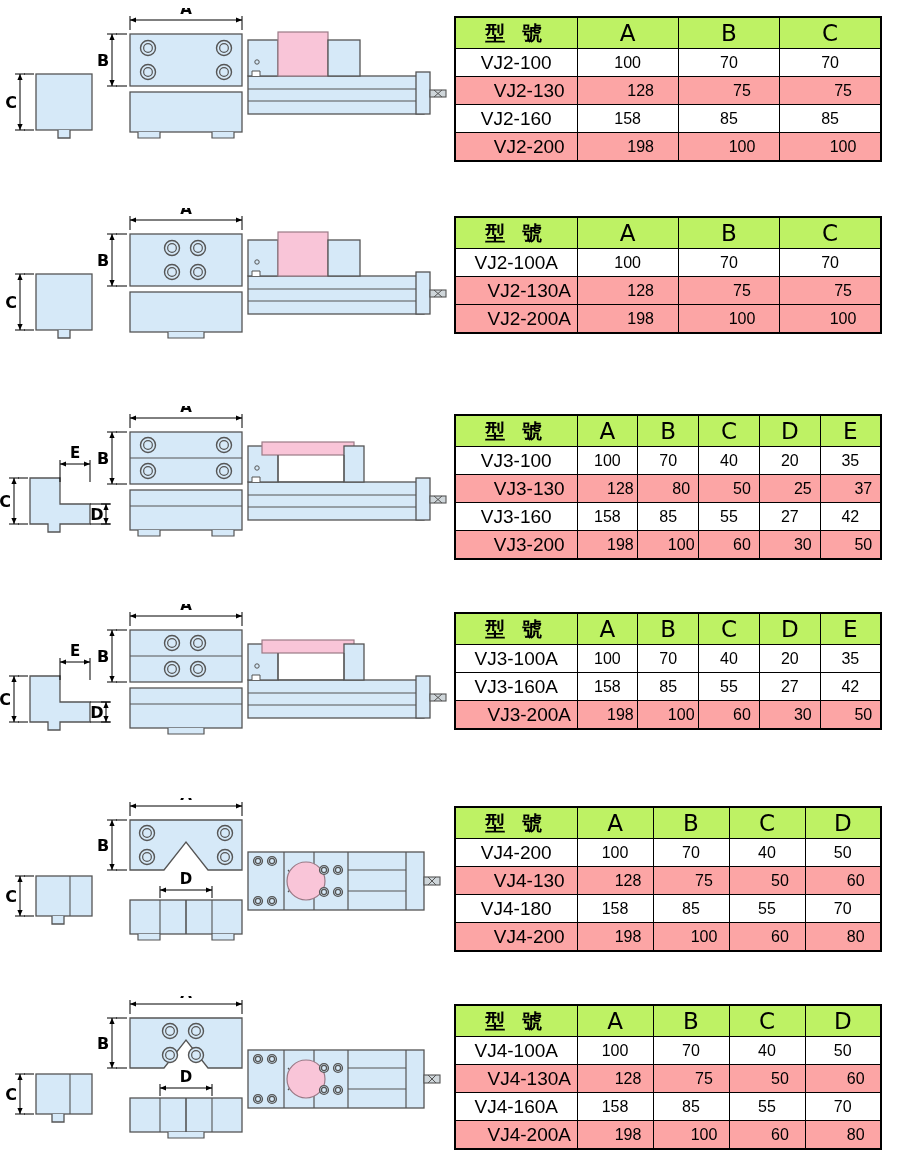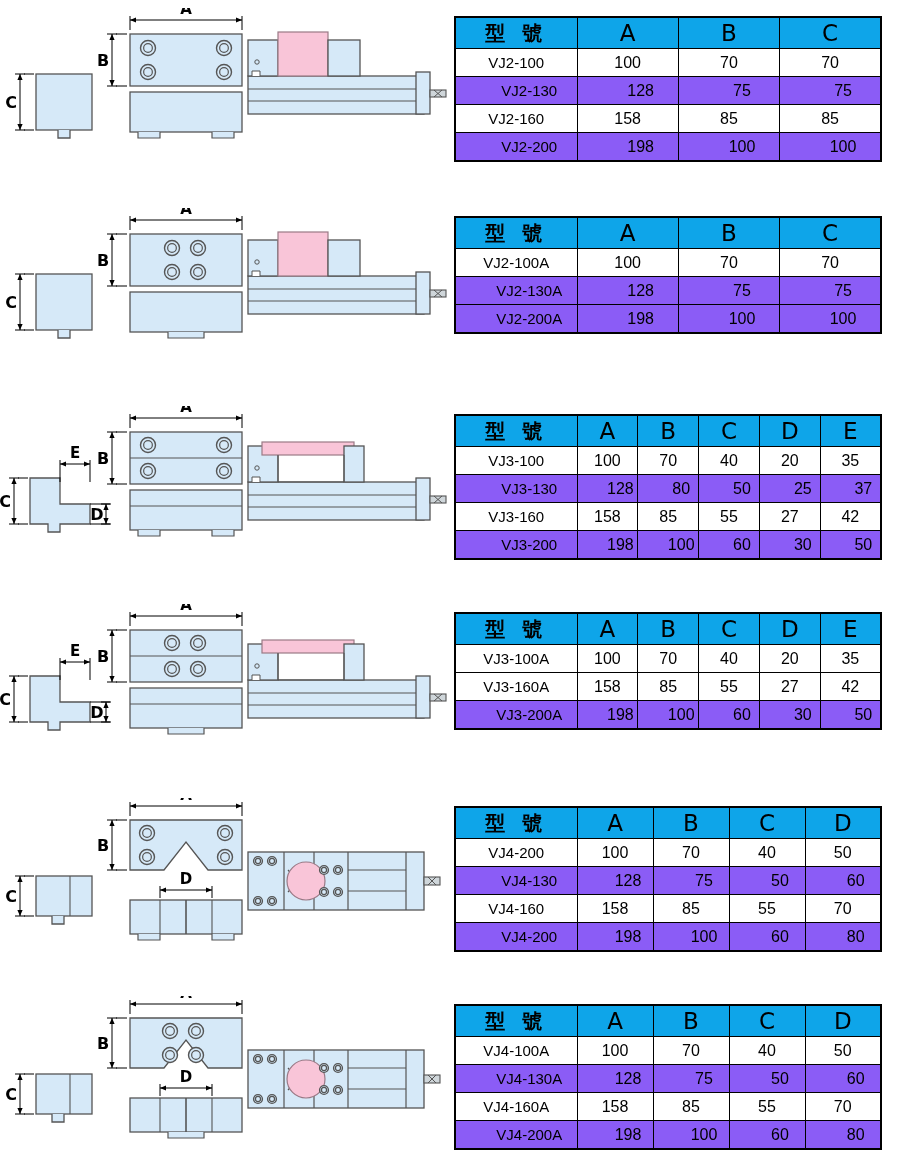--- a/index.html
+++ b/index.html
@@ -52,39 +52,39 @@
     border: 1px solid #000;
     text-align: center;
     color: #000;
     padding: 0;
     height: 27px;
     line-height: 27px;
     font-size: 16px;
     white-space: nowrap;
   }
   table.spec thead th {
-    background: #0ea5e9;
+    background: #bef264;
     font-size: 21px;
     font-weight: bold;
     height: 30px;
     line-height: 30px;
   }
   table.spec thead th.model-head {
     font-size: 20px;
     letter-spacing: 5px;
     font-family: "DejaVu Sans", "Liberation Sans", sans-serif;
   }
   table.spec thead th.dim-head {
     font-size: 23px;
     font-weight: normal;
     font-family: "DejaVu Sans", "Liberation Sans", sans-serif;
   }
   table.spec tbody tr.odd td { background: #ffffff; }
-  table.spec tbody tr.even td { background: #8b5cf6; padding-left: 26px; }
-  table.spec tbody td.model { font-size: 15px; }
+  table.spec tbody tr.even td { background: #fca5a5; padding-left: 26px; }
+  table.spec tbody td.model { font-size: 19px; }
 
   
   .dwg { position: absolute; left: 0; top: 0; width: 450px; height: 185px; }
   .dwg svg { display: block; }
 </style>
 </head>
 <body>
 
 <div class="sheet">
   <div id="rows-host">
@@ -635,21 +635,21 @@
                 <td class="val">50</td>
               </tr>
               <tr class="even">
                 <td class="model">VJ4-130</td>
                 <td class="val">128</td>
                 <td class="val">75</td>
                 <td class="val">50</td>
                 <td class="val">60</td>
               </tr>
               <tr class="odd">
-                <td class="model">VJ4-160</td>
+                <td class="model">VJ4-180</td>
                 <td class="val">158</td>
                 <td class="val">85</td>
                 <td class="val">55</td>
                 <td class="val">70</td>
               </tr>
               <tr class="even">
                 <td class="model">VJ4-200</td>
                 <td class="val">198</td>
                 <td class="val">100</td>
                 <td class="val">60</td>

